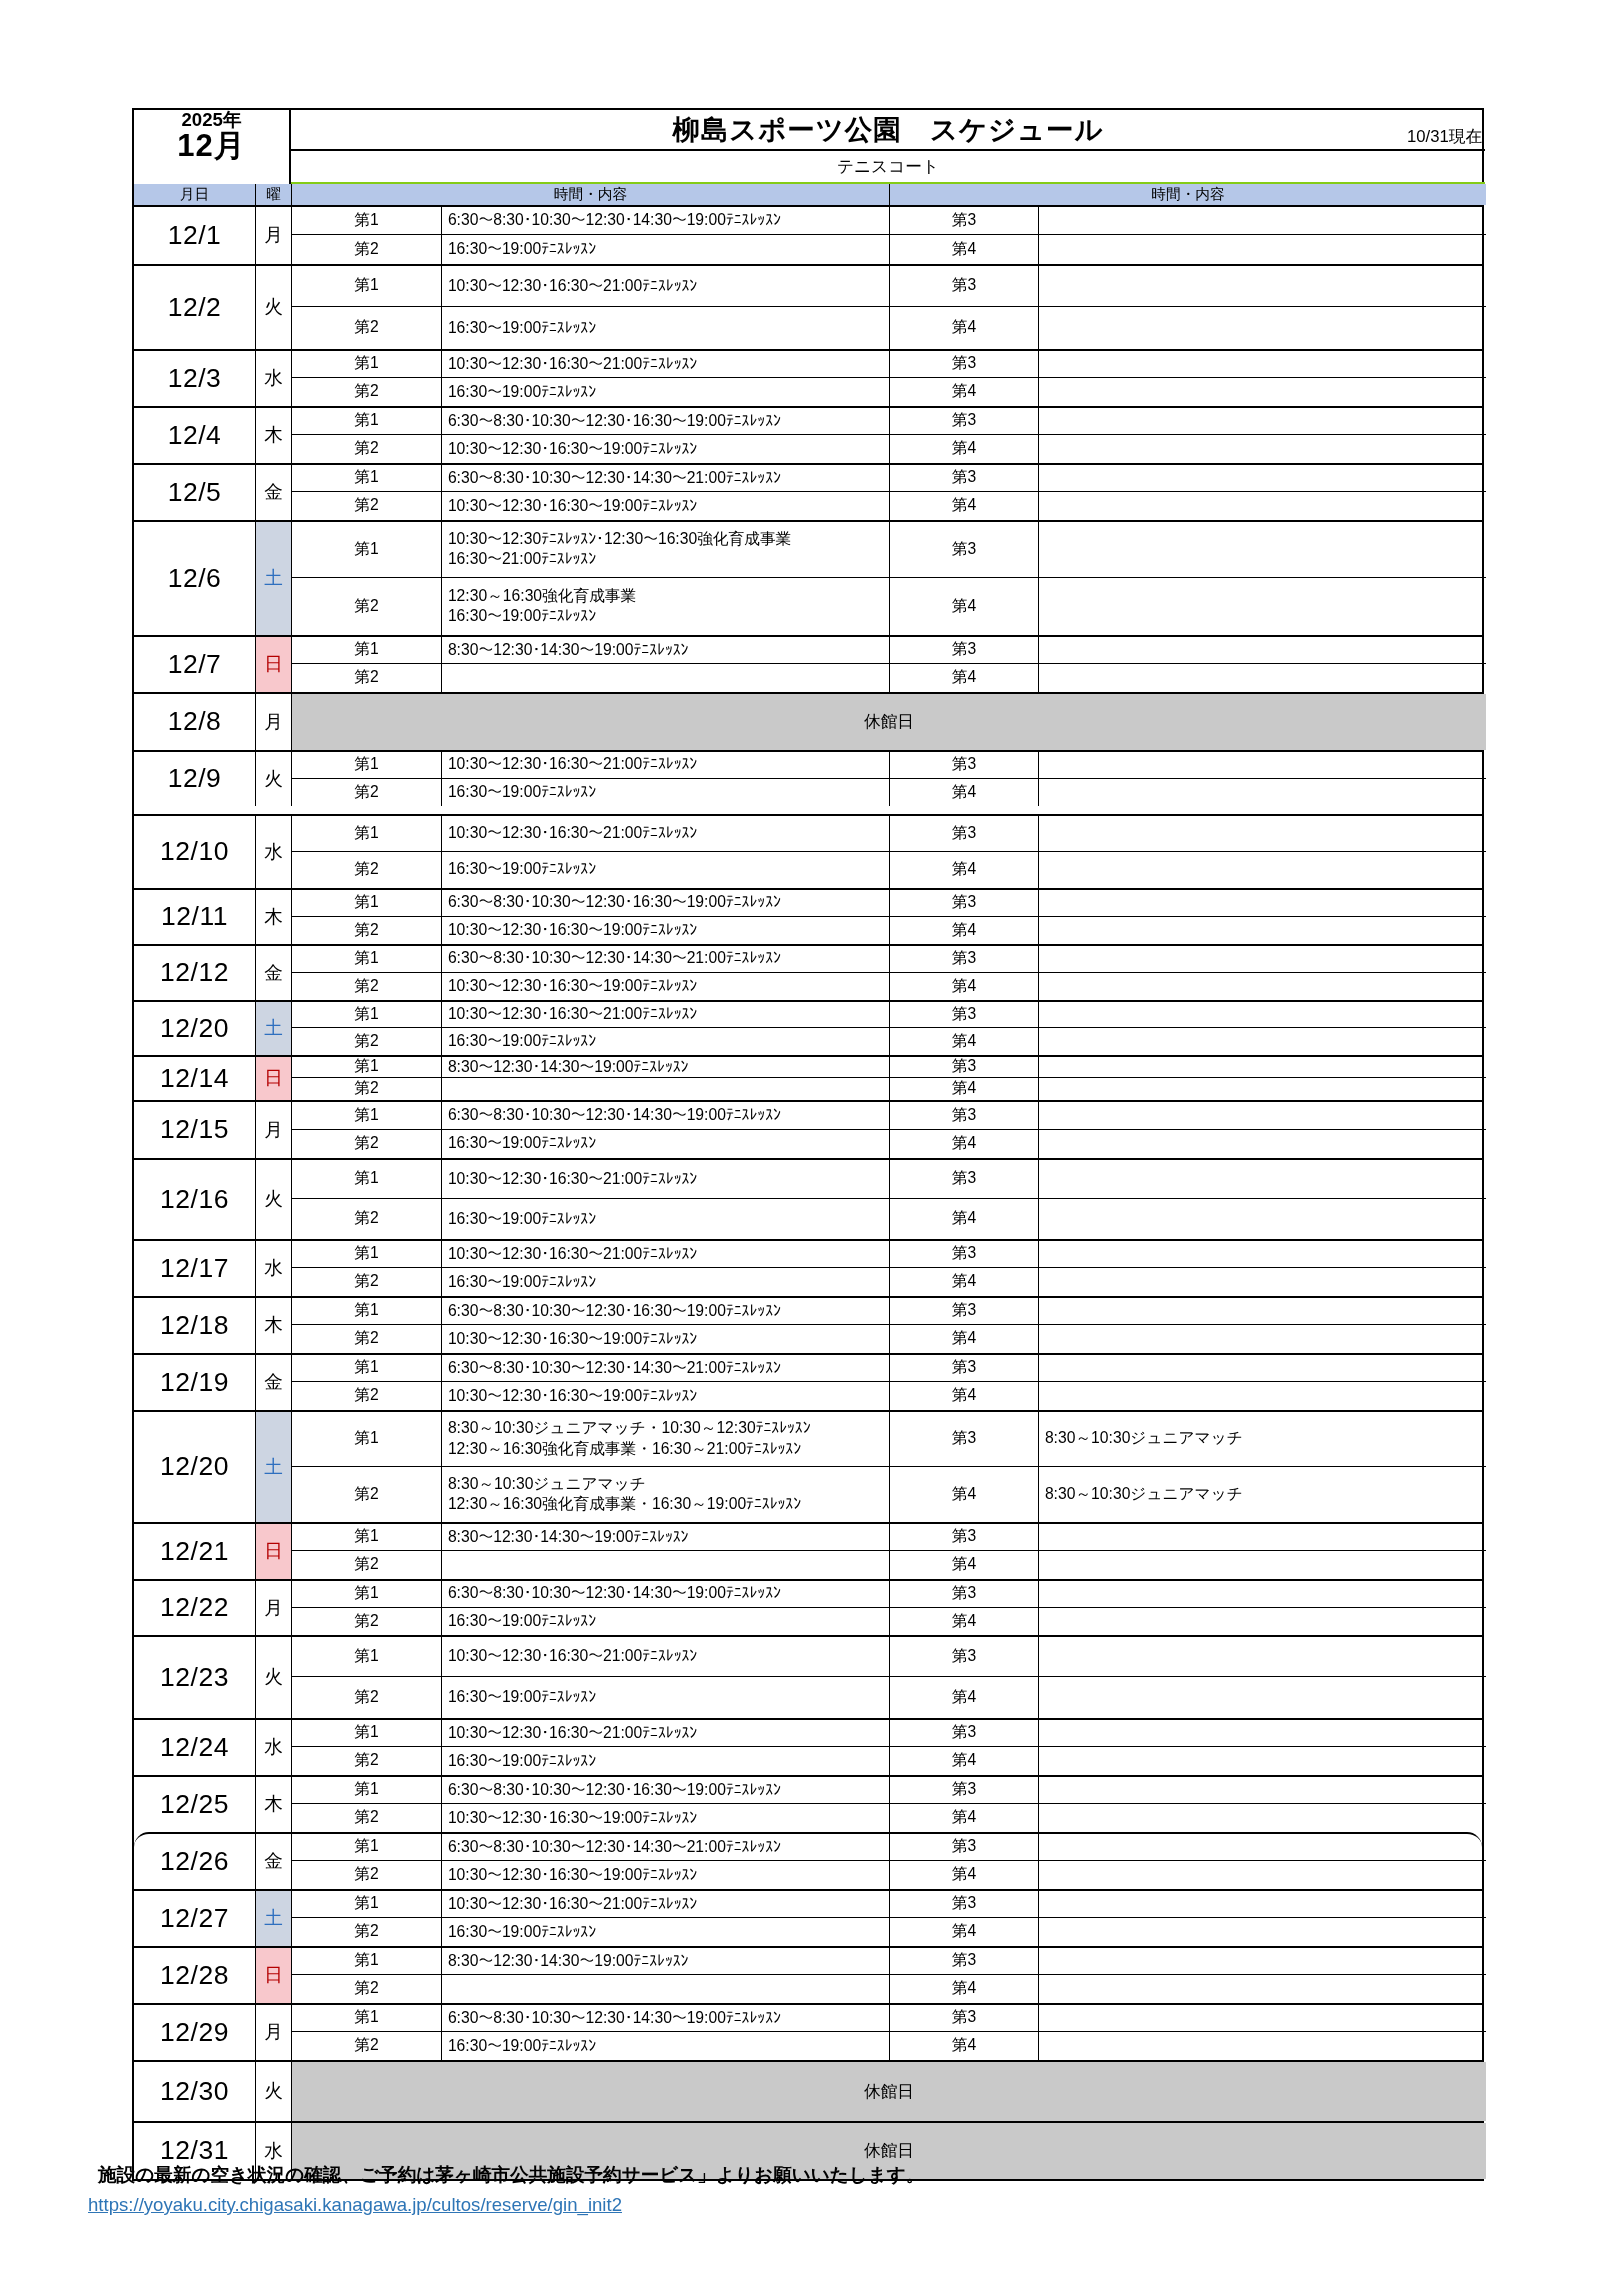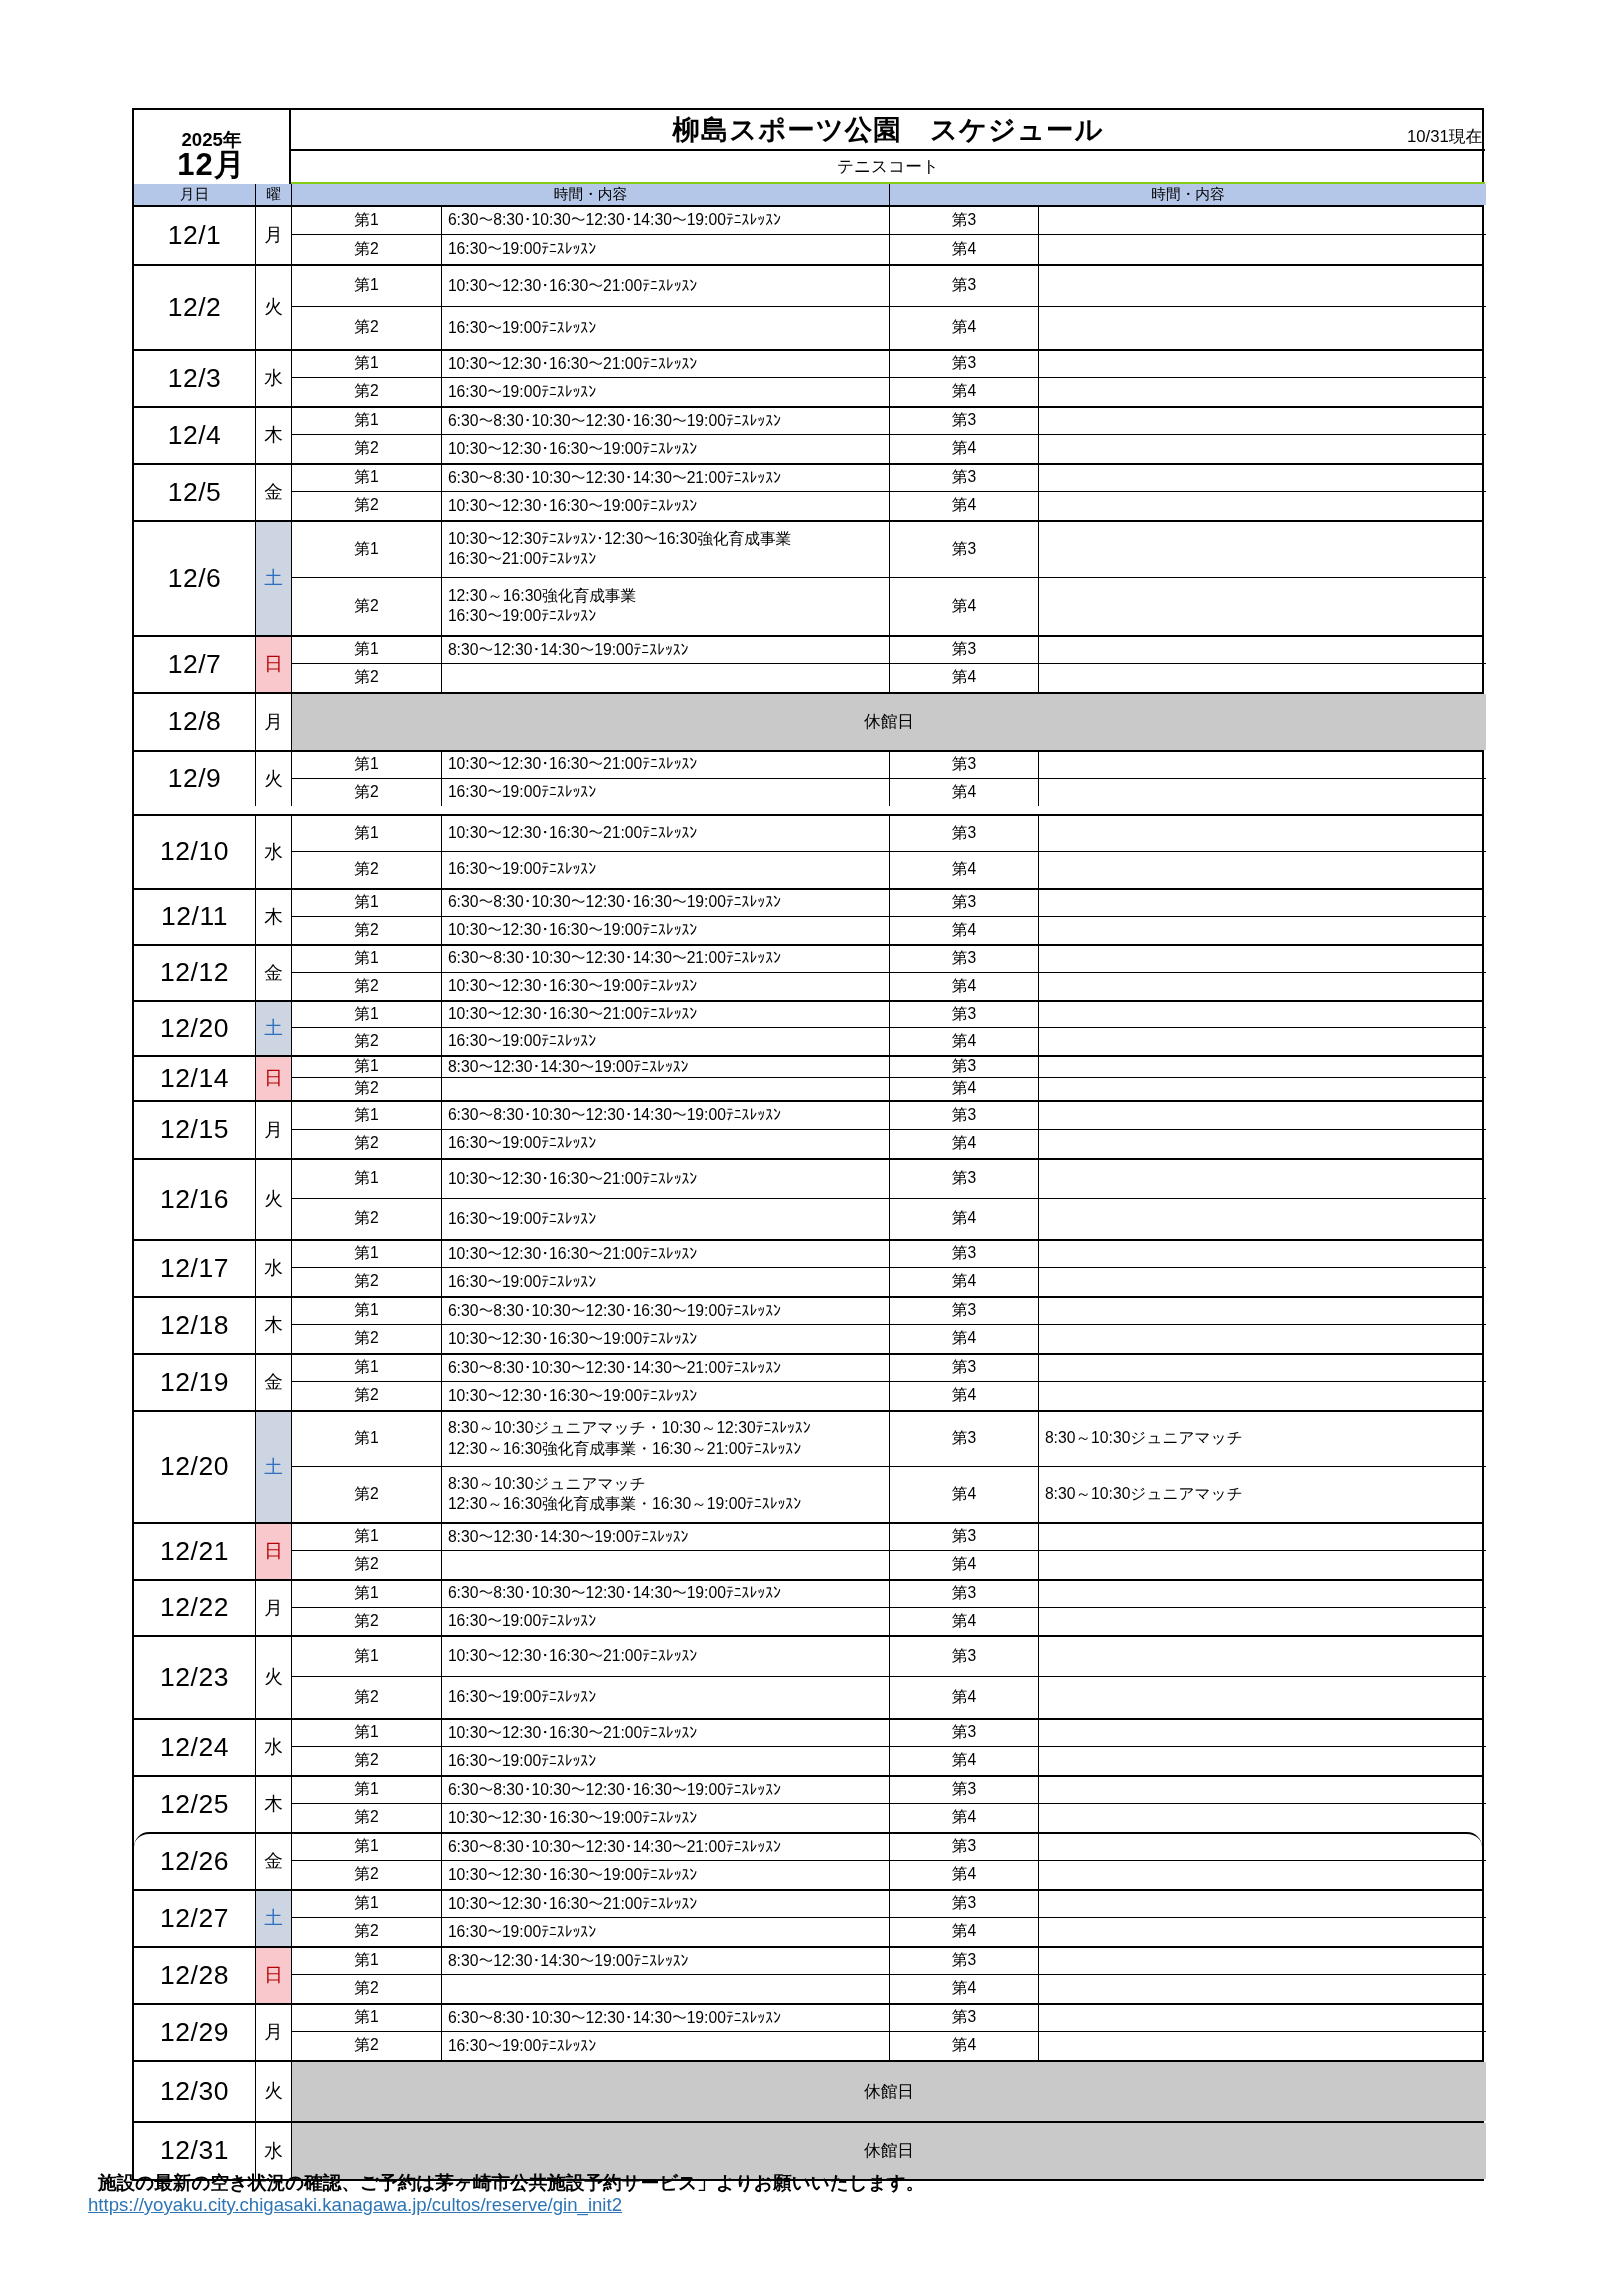--- a/index.html
+++ b/index.html
@@ -4,21 +4,21 @@
 <style>
   * { margin:0; padding:0; box-sizing:border-box; }
   html,body { background:#ffffff; }
   body { font-family:"Liberation Sans", sans-serif; color:#000; }
   .page { position:relative; width:1620px; height:2292px; background:#fff; overflow:hidden; }
 
   .sched-table { position:absolute; left:132px; top:108px; width:1352px; border:2px solid #000; background:#fff; }
 
   
   .hdr { display:grid; grid-template-columns:157px 1194px; }
-  .year-cell { grid-row:1 / span 2; border-right:2px solid #000; display:flex; flex-direction:column; align-items:center; justify-content:flex-end; line-height:1.05; padding-bottom:2px; }
+  .year-cell { grid-row:1 / span 2; border-right:2px solid #000; display:flex; flex-direction:column; align-items:center; justify-content:flex-start; line-height:1.05; padding-bottom:2px; }
   .year-line { font-size:18.6px; font-weight:bold; }
   .month-line { font-size:31px; font-weight:bold; letter-spacing:1px; }
   .title-cell { position:relative; height:41px; border-bottom:2px solid #000; display:flex; align-items:center; justify-content:center; }
   .title-text { font-size:27.4px; font-weight:bold; letter-spacing:1px; }
   .asof { position:absolute; right:2.9px; bottom:1px; font-size:16.7px; font-weight:normal; }
   .tennis-cell { height:33px; display:flex; align-items:center; justify-content:center; font-size:16.7px; border-bottom:2px solid #84cc16; }
 
   
   .band { display:grid; grid-template-columns:121px 36px 598px 597px; border-bottom:2px solid #000; }
   .band > div { background:#b5c7e8; height:20.6px; display:flex; align-items:center; justify-content:center; font-size:14.7px; }
@@ -31,21 +31,21 @@
   .date-cell { grid-column:1; grid-row:1 / span 2; font-size:26.5px; font-weight:normal; letter-spacing:0.5px; }
   .day-cell { grid-column:2; grid-row:1 / span 2; border-left:1px solid #000; font-size:18.6px; }
   .day-cell.sat { background:#cdd5e2; color:#2e6fbf; }
   .day-cell.sun { background:#f8c8cc; color:#b40000; }
   .court-cell { font-size:15.7px; border-left:1px solid #000; }
   .content-cell { border-left:1px solid #000; flex-direction:column; align-items:flex-start; justify-content:center; padding:1px 5.9px; font-size:15.7px; line-height:1.3; text-align:left; }
   .sub-top { border-bottom:1px solid #000; }
   .closed-cell { grid-column:3 / span 4; grid-row:1 / span 2; background:#c9c9c9; border-left:1px solid #000; font-size:16.7px; }
 
   
-  .footer-note { position:absolute; left:98px; top:2162px; font-size:18.6px; font-weight:bold;margin-top:8px; }
+  .footer-note { position:absolute; left:98px; top:2162px; font-size:18.6px; font-weight:bold; }
   .footer-link { position:absolute; left:88px; top:2194px; font-size:18.6px; color:#2e75b6; text-decoration:underline; }
 </style>
 </head>
 <body>
 
 <div class="page">
 
   <div class="sched-table">
 
     <div class="hdr">

